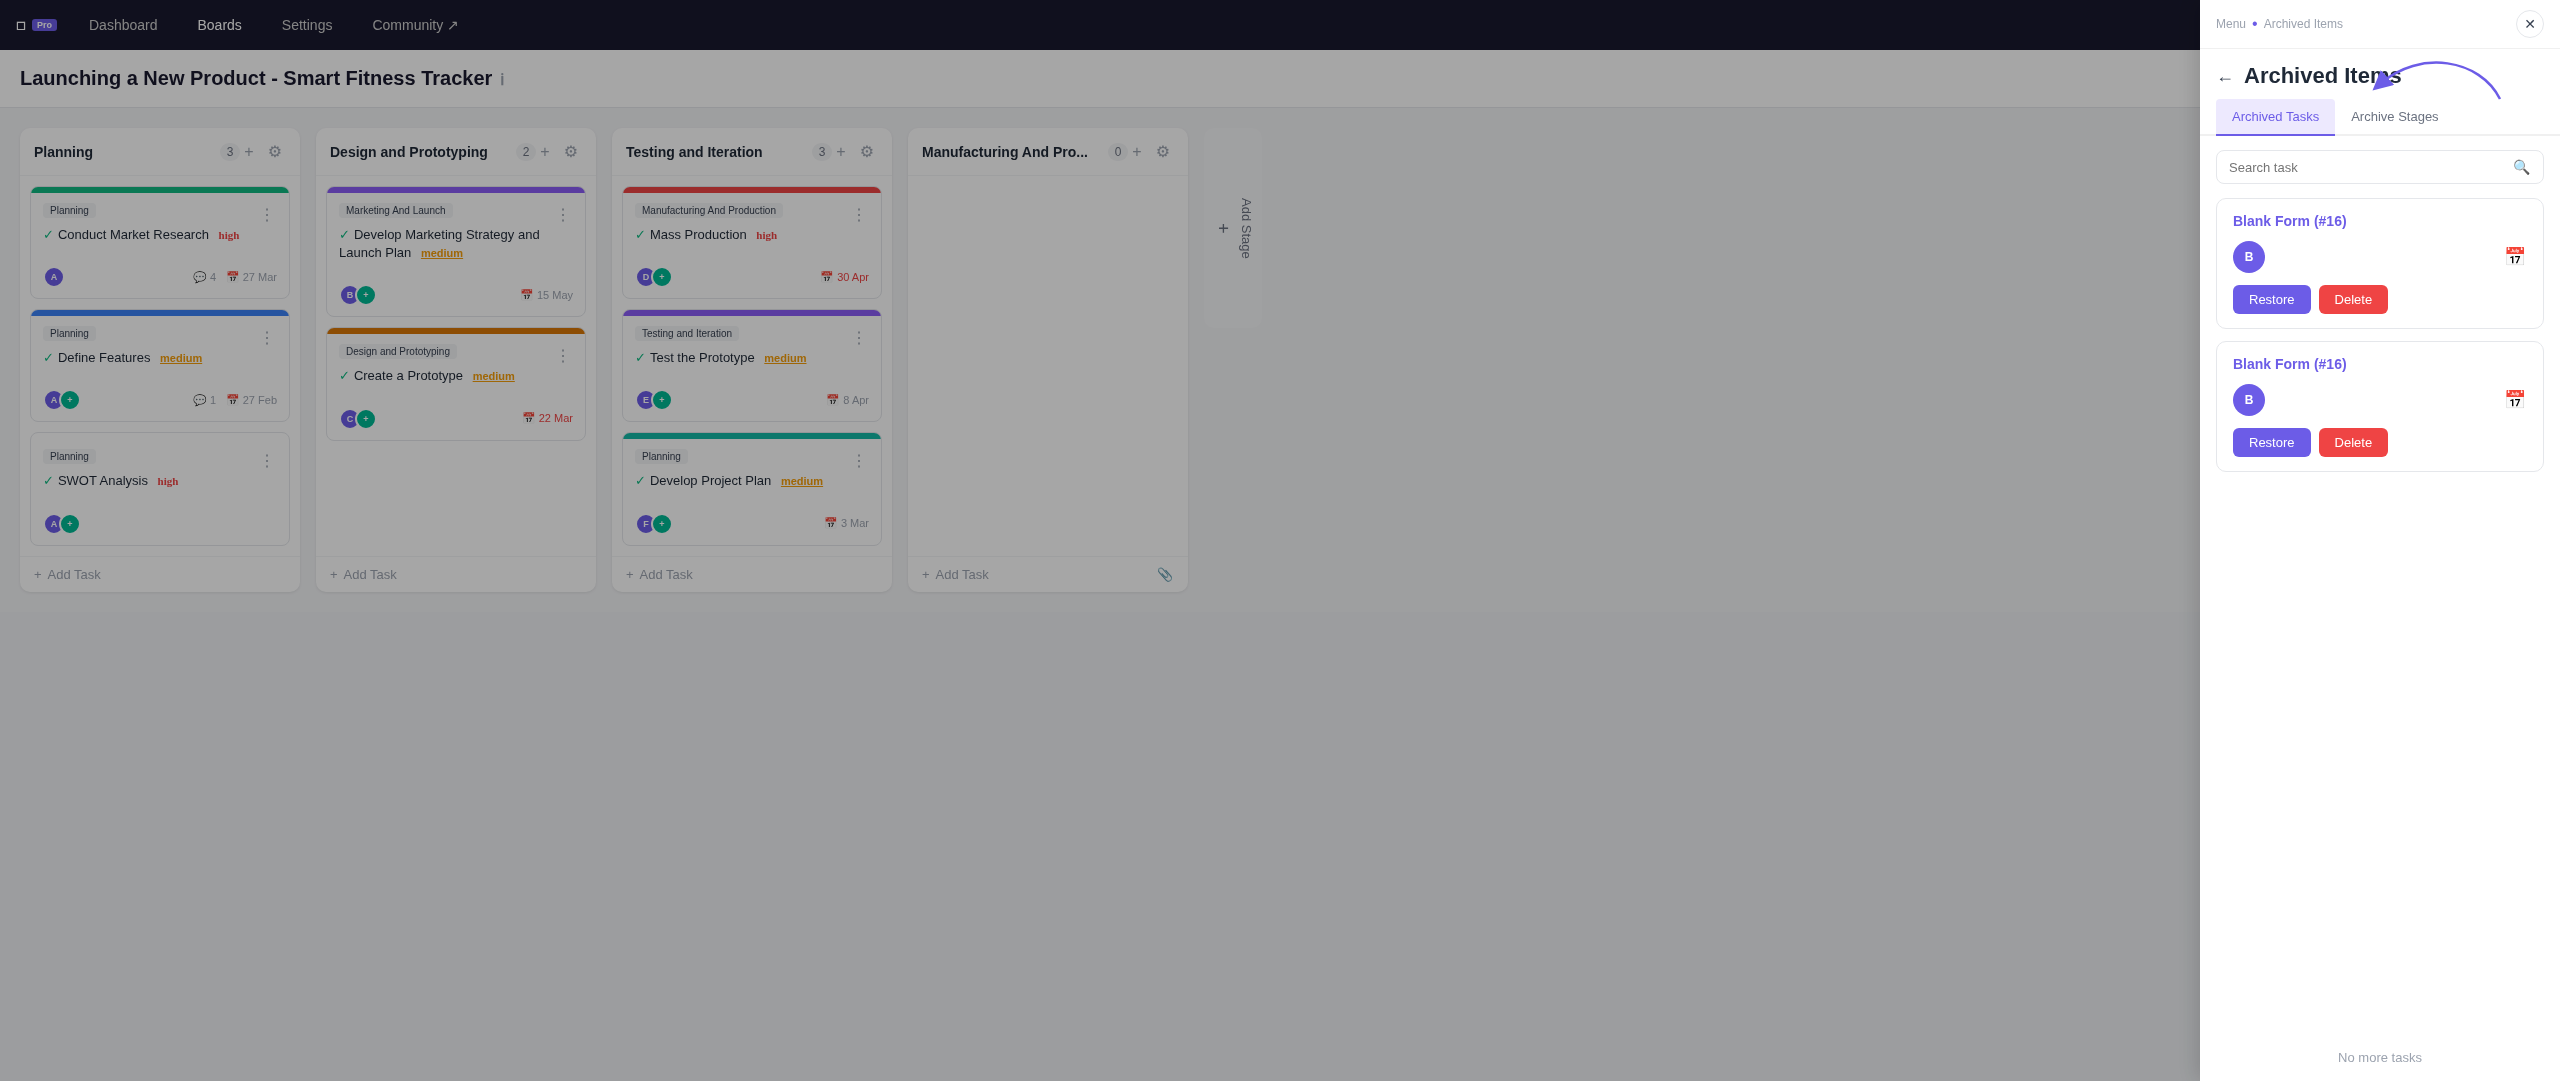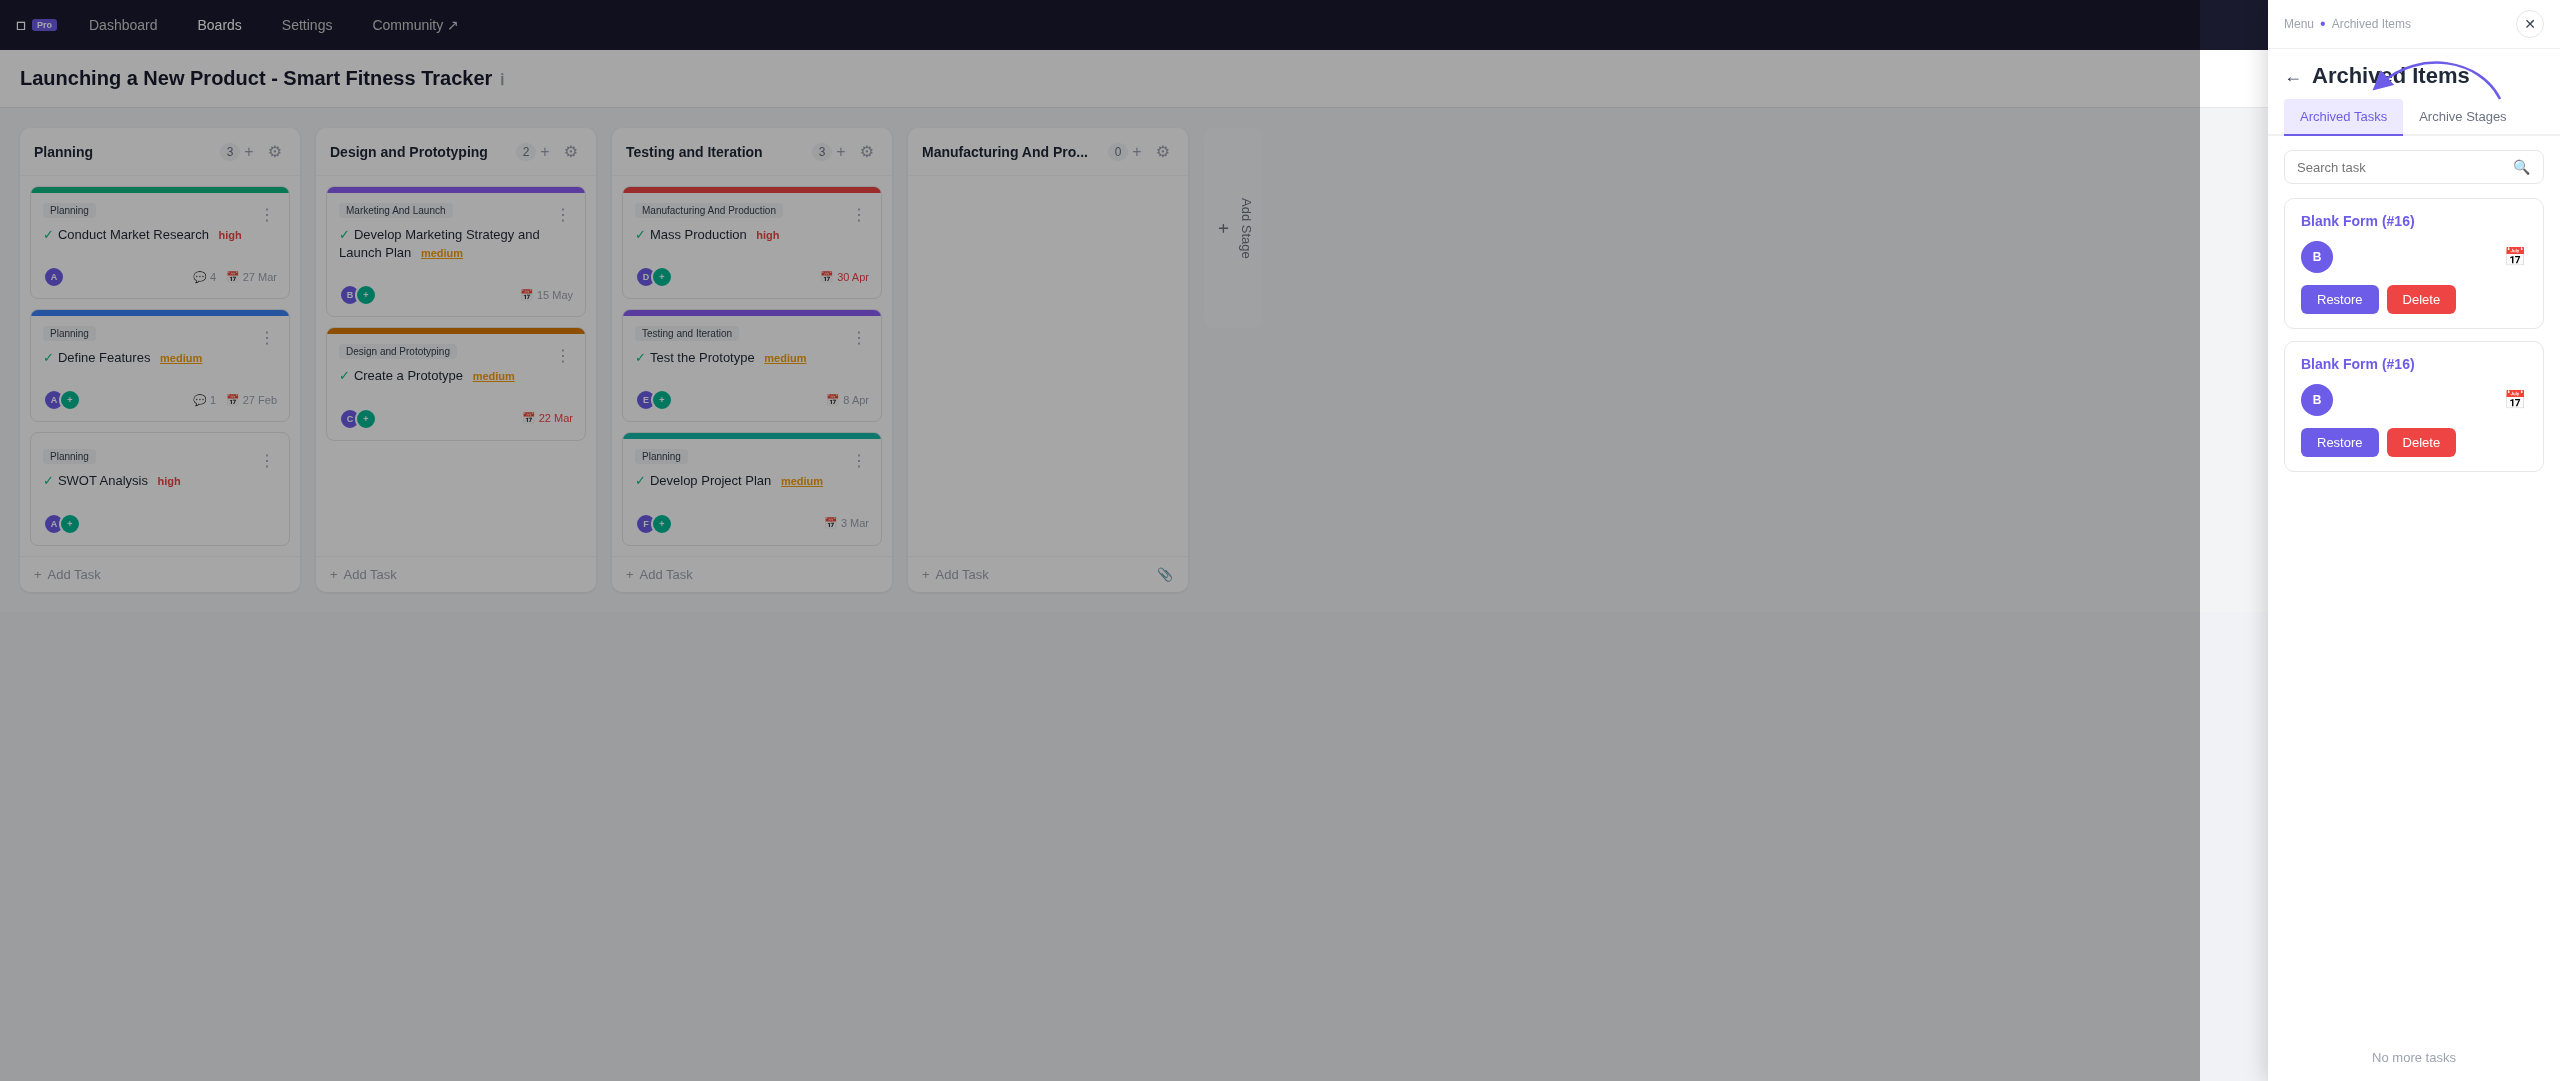--- a/index.html
+++ b/index.html
@@ -29,37 +29,37 @@
     .col-btn { background: none; border: none; cursor: pointer; color: #9ca3af; font-size: 16px; padding: 2px 4px; border-radius: 4px; }
 
     .column-cards { padding: 10px; display: flex; flex-direction: column; gap: 10px; flex: 1; overflow-y: auto; }
 
     
     .card { border-radius: 8px; overflow: hidden; border: 1px solid #e5e7eb; background: white; cursor: pointer; }
     .card-color-bar { height: 6px; }
     .card-body { padding: 10px 12px; }
     .card-tag { display: inline-flex; align-items: center; background: #f3f4f6; color: #374151; font-size: 10px; padding: 2px 7px; border-radius: 4px; margin-bottom: 6px; }
     .card-title { font-size: 13px; font-weight: 500; color: #1f2937; margin-bottom: 6px; line-height: 1.4; }
-    .priority-high { color: #ef4444; font-size: 11px; font-weight: 600; }
+    .priority-high { color: #ef4444; font-size: 11px; font-weight: 600; font-family: Liberation Serif, serif; }
     .priority-medium { color: #f59e0b; font-size: 11px; font-weight: 600; text-decoration: underline; }
     .card-footer { display: flex; align-items: center; padding: 6px 12px 10px; gap: 8px; }
     .avatar-group { display: flex; }
     .avatar { width: 22px; height: 22px; border-radius: 50%; border: 2px solid white; display: flex; align-items: center; justify-content: center; font-size: 9px; color: white; font-weight: 600; }
     .avatar-1 { background: #6c5ce7; }
     .avatar-2 { background: #00b894; }
     .card-meta { display: flex; align-items: center; gap: 10px; margin-left: auto; color: #9ca3af; font-size: 11px; }
     .meta-item { display: flex; align-items: center; gap: 3px; }
     .card-menu-btn { background: none; border: none; color: #9ca3af; cursor: pointer; font-size: 16px; margin-left: auto; padding: 2px; }
 
     
     .add-task-btn { display: flex; align-items: center; gap: 6px; padding: 10px 14px; color: #9ca3af; font-size: 13px; cursor: pointer; border: none; background: none; width: 100%; text-align: left; border-top: 1px solid #f3f4f6; }
 
     
     .right-panel {
-      position: fixed; right: 0; top: 0; bottom: 0; width: 292px;
+      position: fixed; right: 0; top: 0; bottom: 0; width: 360px;
       background: white; box-shadow: -4px 0 20px rgba(0,0,0,0.15);
       display: flex; flex-direction: column; z-index: 100;
     }
     .panel-top-bar { display: flex; align-items: center; justify-content: space-between; padding: 10px 16px; border-bottom: 1px solid #f0f0f0; font-size: 12px; color: #9ca3af; }
     .breadcrumb { display: flex; align-items: center; gap: 6px; }
     .breadcrumb-dot { color: #6c5ce7; font-size: 16px; }
     .panel-close-btn { width: 28px; height: 28px; border-radius: 50%; border: 1px solid #e5e7eb; background: white; cursor: pointer; display: flex; align-items: center; justify-content: center; color: #374151; font-size: 14px; }
 
     .panel-title-row { display: flex; align-items: center; padding: 14px 16px 10px; gap: 10px; }
     .panel-back-btn { background: none; border: none; cursor: pointer; color: #374151; font-size: 18px; }

